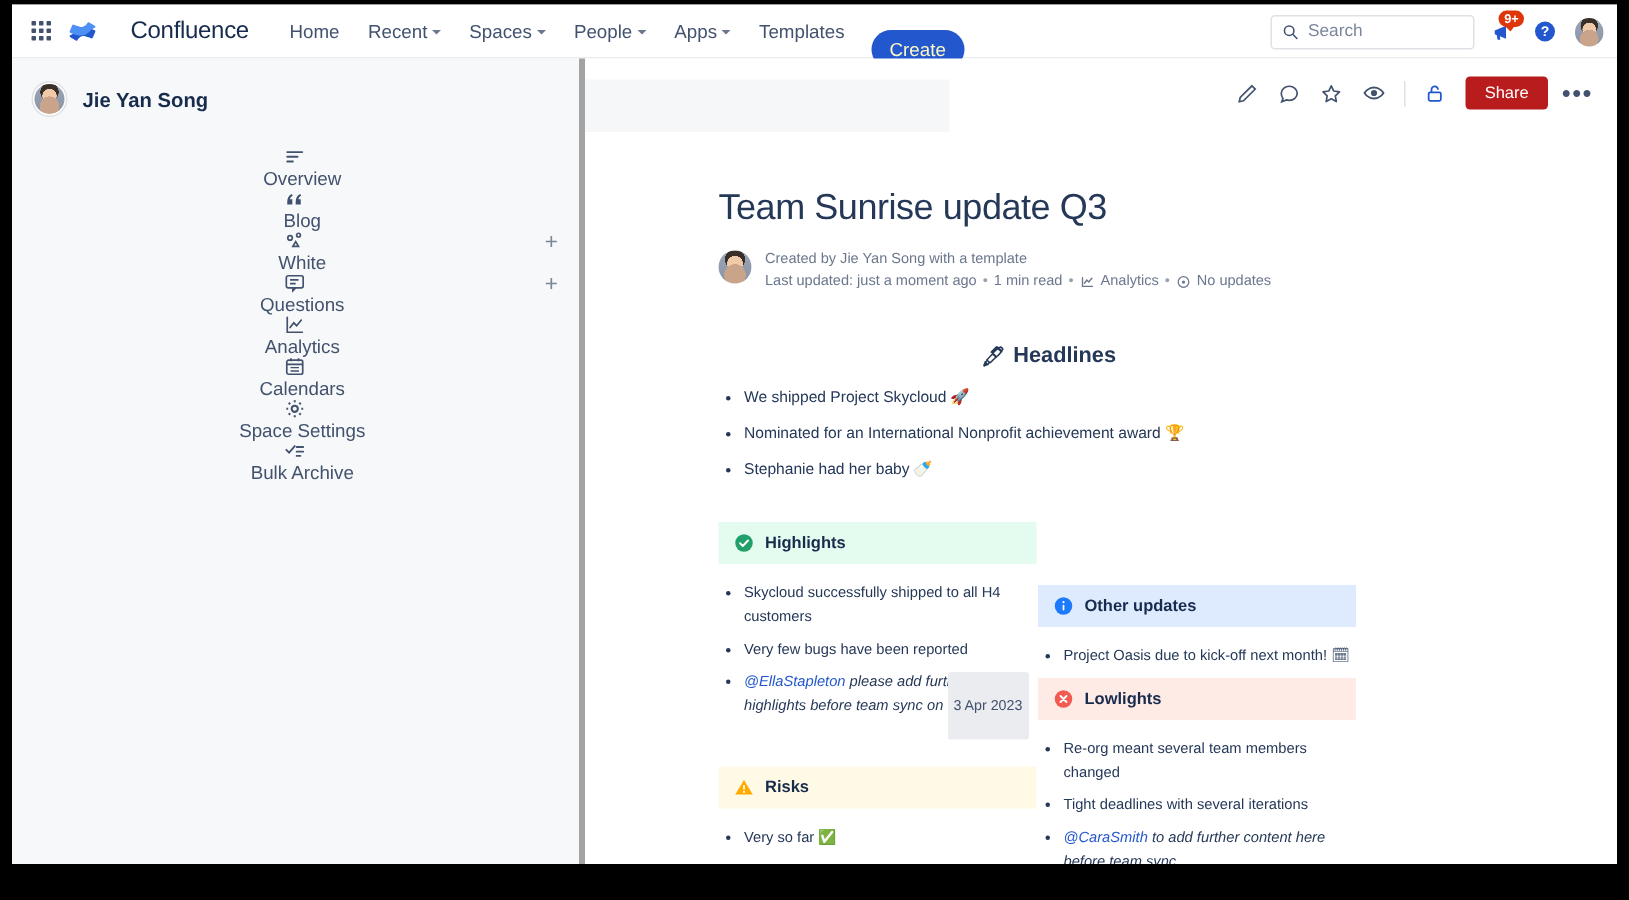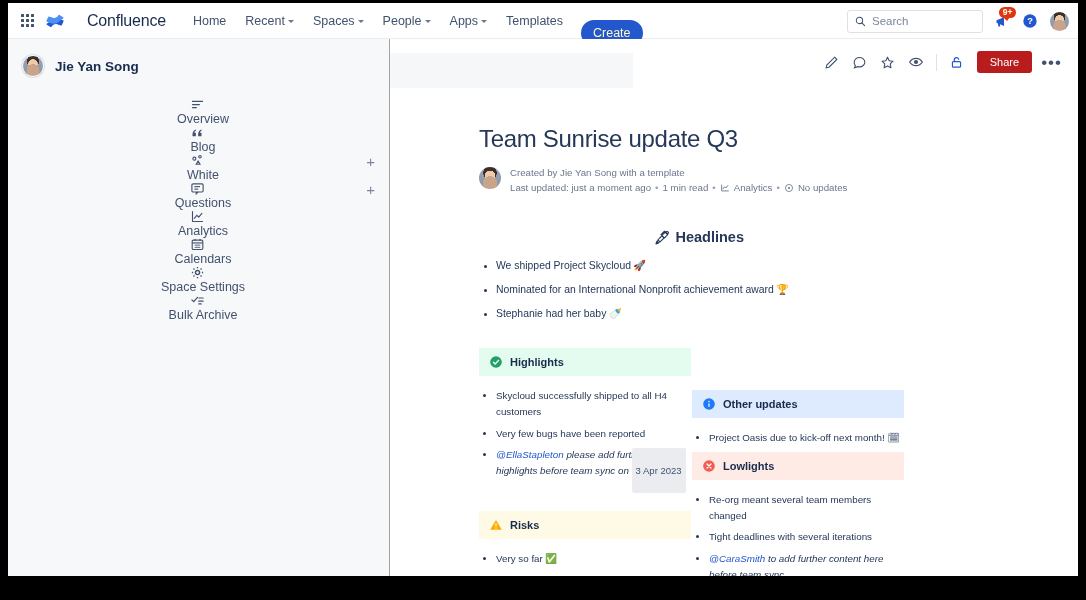--- a/index.html
+++ b/index.html
@@ -76,21 +76,21 @@
       radial-gradient(circle at 50% 27%, #3b3029 0 34%, transparent 35%),
       linear-gradient(#9aa7b8, #8993a4);
   }
 
   
   .body { display: flex; height: 537px; background: #fff; }
 
   
   .sidebar {
     width: 382px; flex: 0 0 382px; background: #f7f8f9;
-    border-right: 1px solid #a3a3a3; padding-top: 8px; position: relative;
+    border-right: 4px solid #a3a3a3; padding-top: 8px; position: relative;
   }
   .spaceheader { display: flex; align-items: center; gap: 11px; padding: 8px 0 8px 14px; cursor: pointer; }
   .spaceheader .spaceavatar { width: 22px; height: 22px; border: 1.5px solid #fff; box-shadow: 0 0 0 1px #dfe1e6; }
   .spacename { font-size: 13.5px; font-weight: 600; color: #172b4d; }
   .navlist { margin-top: 12px; }
   .navrow {
     display: flex; align-items: center; height: 28px; padding-left: 15px;
     cursor: pointer; position: relative; padding-right: 14px; flex-direction: column;
   }
   .navrow .ico { width: 18px; display: flex; align-items: center; justify-content: flex-start; color: #42526e; }

